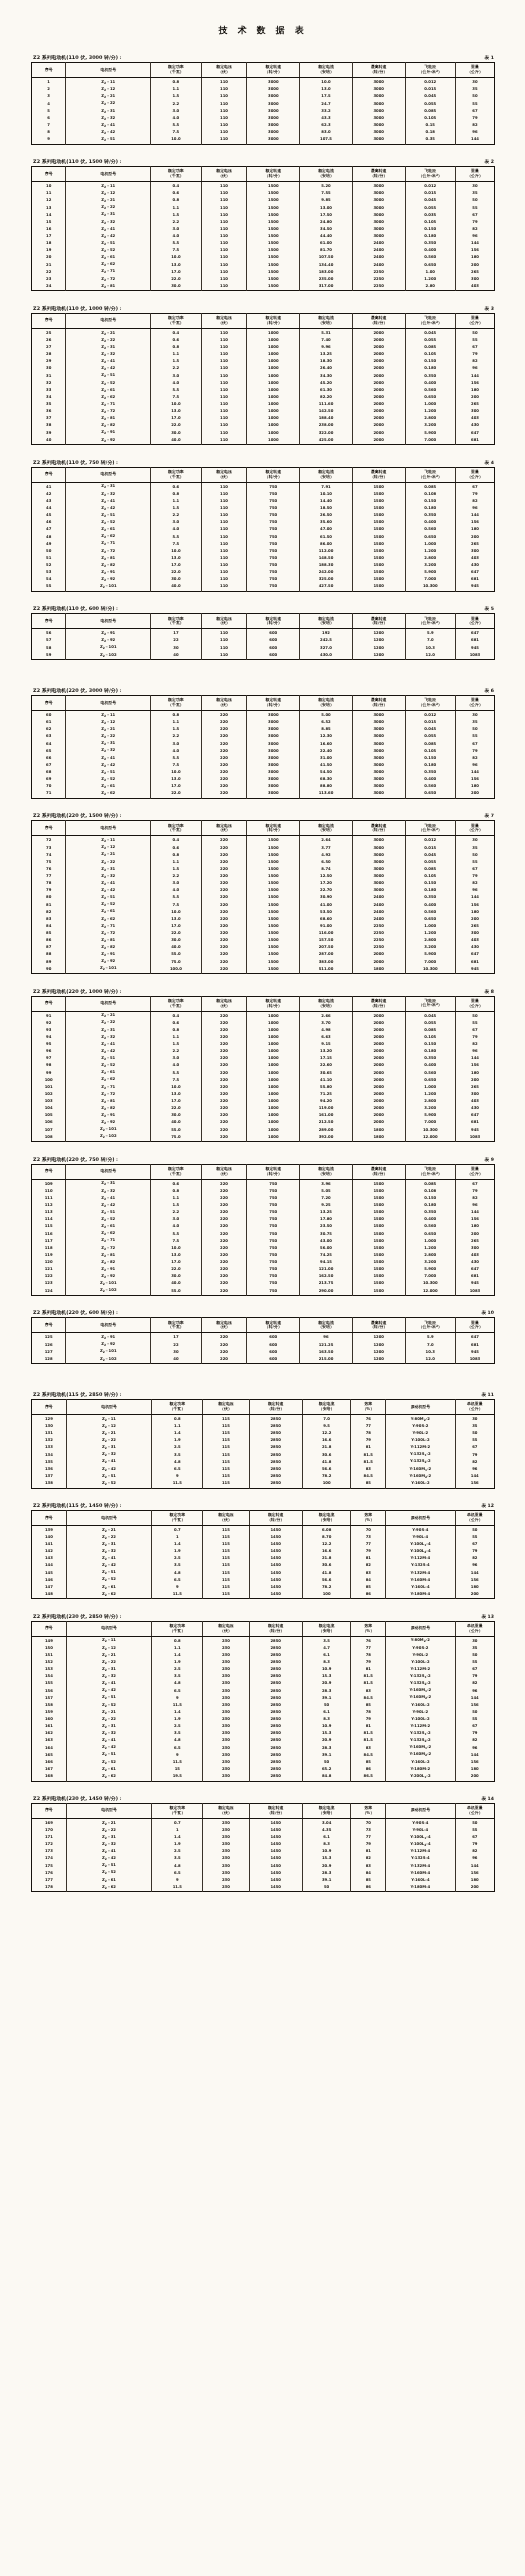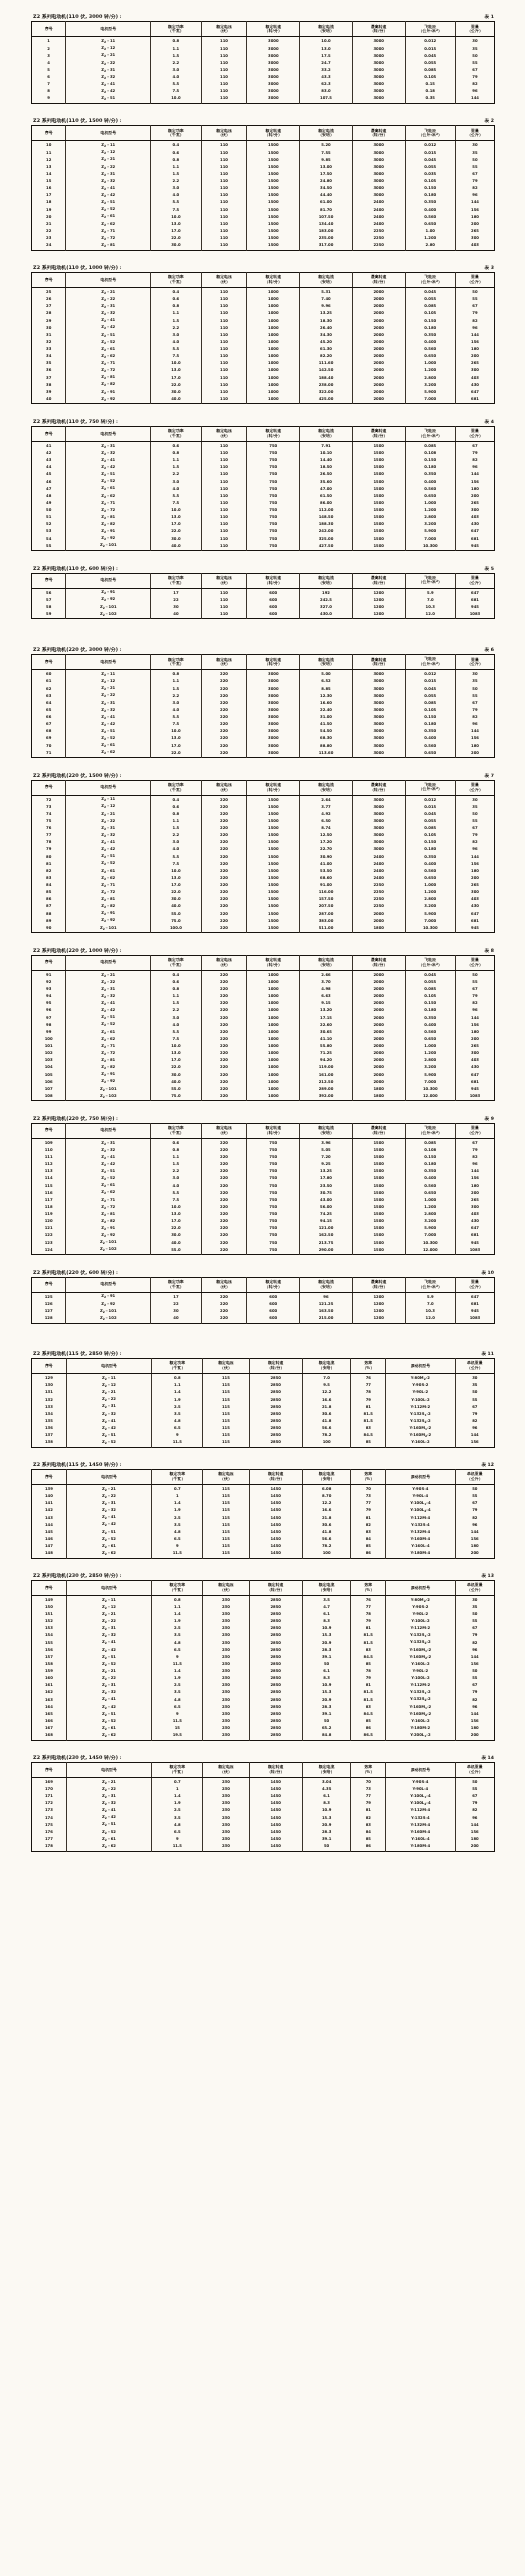--- a/index.html
+++ b/index.html
@@ -79,20 +79,21 @@
   table.data th:last-child,table.data td:last-child{ border-right:0; }
   .sub{ font-size:2.9px; vertical-align:-0.18em; }
   .sup{ font-size:2.9px; vertical-align:0.42em; }
   .gap-lg{ height:13.4px; }
 </style>
 </head>
 <body>
 
 <div class="page">
 
+  <div class="doc-title">技 术 数 据 表</div>
 
   <div id="tables-root">
       <div class="tbl-block">
         <div class="tbl-head-line">
           <div class="tbl-caption">Z2 系列电动机(110 伏, 3000 转/分)：</div>
           <div class="tbl-number">表 1</div>
         </div>
         <table class="data">
           <colgroup>
             <col style="width: 7.5%;">

